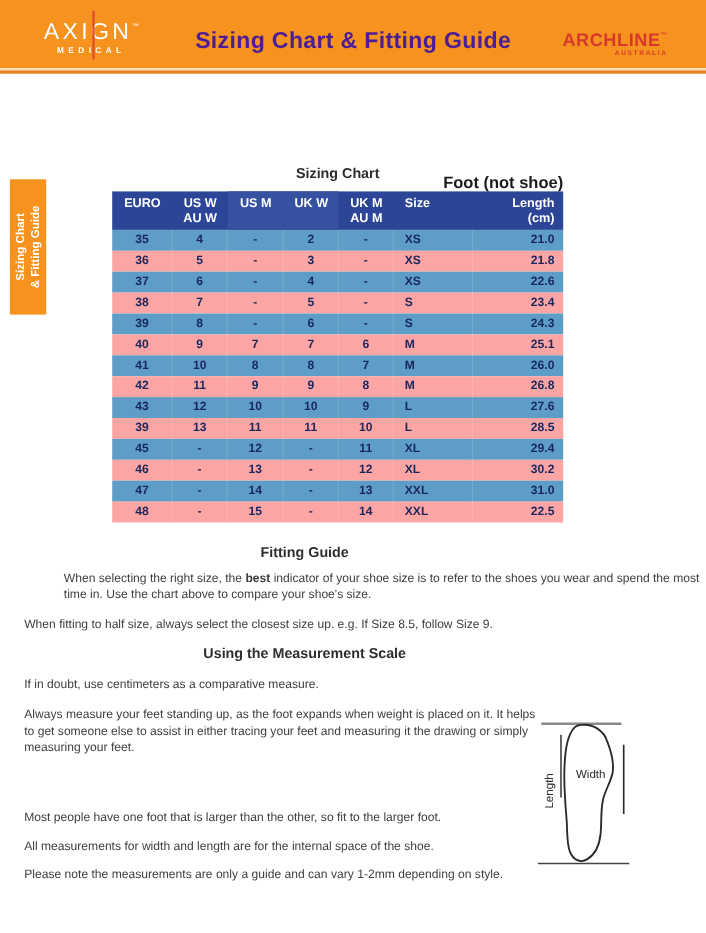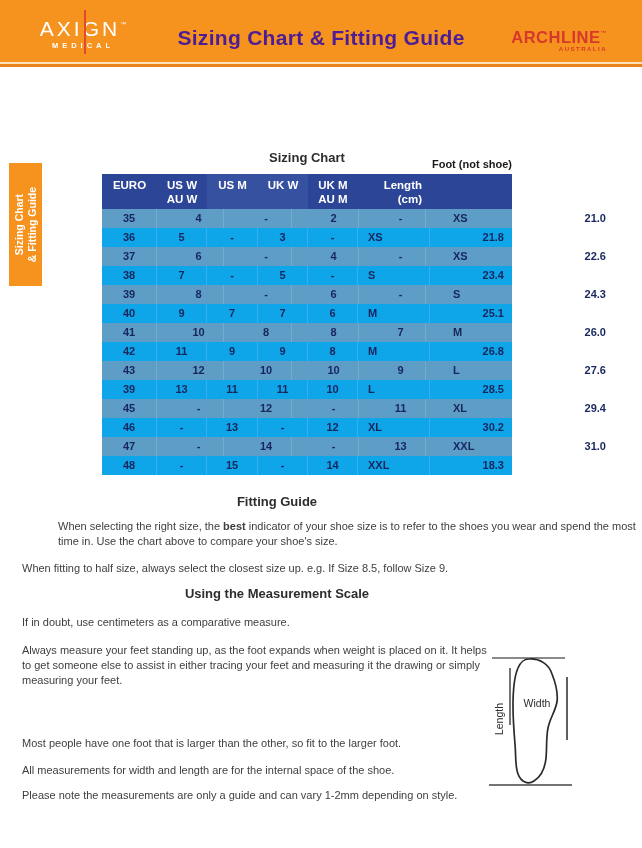--- a/index.html
+++ b/index.html
@@ -29,30 +29,30 @@
   .side-tab{position:absolute;left:9px;top:163px;width:33px;height:123px;background:#F6921E;}
   .side-tab-inner{
     position:absolute;width:123px;height:33px;left:-45px;top:45px;
     transform:rotate(-90deg);display:flex;flex-direction:column;justify-content:center;
     text-align:center;color:#fff;font-weight:bold;font-size:10.5px;line-height:13px;white-space:nowrap;
   }
   
   .chart-title{position:absolute;left:102px;top:150px;width:410px;text-align:center;
     font-size:13px;font-weight:bold;color:#2D2D2D;}
   .foot-note{position:absolute;left:102px;top:158px;width:410px;text-align:right;
-    font-size:11px;font-weight:bold;color:#1A1A1A;}
+    font-size:15px;font-weight:bold;color:#1A1A1A;}
   .sizing-table{position:absolute;left:102px;top:174px;width:410px;}
   .tr{display:grid;grid-template-columns:55px 50px 51px 50px 50px 72px 82px;}
   .thead{background:#2C4596;height:35px;}
   .th{color:#fff;font-size:11.5px;font-weight:bold;line-height:14px;padding-top:4px;
     text-align:center;box-sizing:border-box;}
   .th.col-2,.th.col-3{background:#36519F;}
   .brow{height:19px;}
-  .brow.even{background:#5E9DC6;gap:17px;}
-  .brow.odd{background:#0ea5e9;}
+  .brow.even{background:#5E9DC6;}
+  .brow.odd{background:#fca5a5;}
   .td{font-size:11px;font-weight:bold;color:#18265E;line-height:19px;text-align:center;
     box-sizing:border-box;border-right:1px solid rgba(255,255,255,0.15);}
   .td.col-6{border-right:none;text-align:right;}
   .col-5{text-align:left;padding-left:10px;}
   .col-6{text-align:right;padding-right:8px;}
   
   .sec-head{position:absolute;left:0;width:554px;text-align:center;
     font-size:13px;font-weight:bold;color:#2D2D2D;margin:0;}
   .para{position:absolute;left:22px;font-size:11px;line-height:15px;color:#3E3E3E;margin:0;}
   #p1{top:519px;width:600px;margin-left:36px;}
@@ -108,20 +108,23 @@
       <div class="th col-2">
         <div>US M</div>
       </div>
       <div class="th col-3">
         <div>UK W</div>
       </div>
       <div class="th col-4">
         <div>UK M</div>
         <div>AU M</div>
       </div>
+      <div class="th col-5">
+        <div>Size</div>
+      </div>
       <div class="th col-6">
         <div>Length</div>
         <div>(cm)</div>
       </div>
     </div>
   <div id="table-body">
       <div class="tr brow even">
         <div class="td col-0">35</div>
         <div class="td col-1">4</div>
         <div class="td col-2">-</div>
@@ -238,21 +241,21 @@
         <div class="td col-5">XXL</div>
         <div class="td col-6">31.0</div>
       </div>
       <div class="tr brow odd">
         <div class="td col-0">48</div>
         <div class="td col-1">-</div>
         <div class="td col-2">15</div>
         <div class="td col-3">-</div>
         <div class="td col-4">14</div>
         <div class="td col-5">XXL</div>
-        <div class="td col-6">18.3</div>
+        <div class="td col-6">22.5</div>
       </div>
     </div>
 </div>
 
 <h3 class="sec-head" id="h-fitting">Fitting Guide</h3>
 <p class="para" id="p1"><span>When selecting the right size, the </span><span class="bold">best</span><span> indicator of your shoe size is to refer to the shoes you wear and spend the most time in. Use the chart above to compare your shoe's size.</span></p>
 <p class="para" id="p2">When fitting to half size, always select the closest size up. e.g. If Size 8.5, follow Size 9.</p>
 
 <h3 class="sec-head" id="h-using">Using the Measurement Scale</h3>
 <p class="para" id="p3">If in doubt, use centimeters as a comparative measure.</p>

